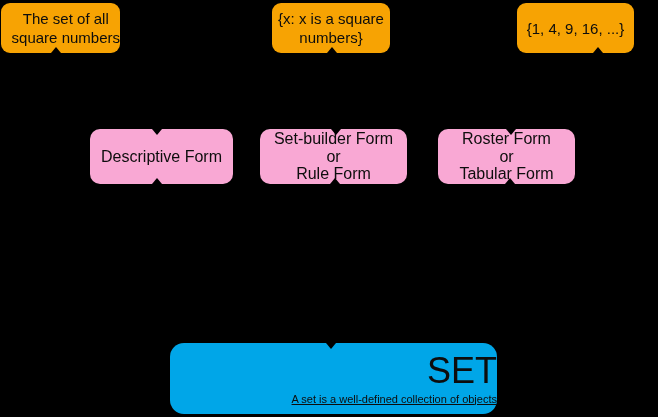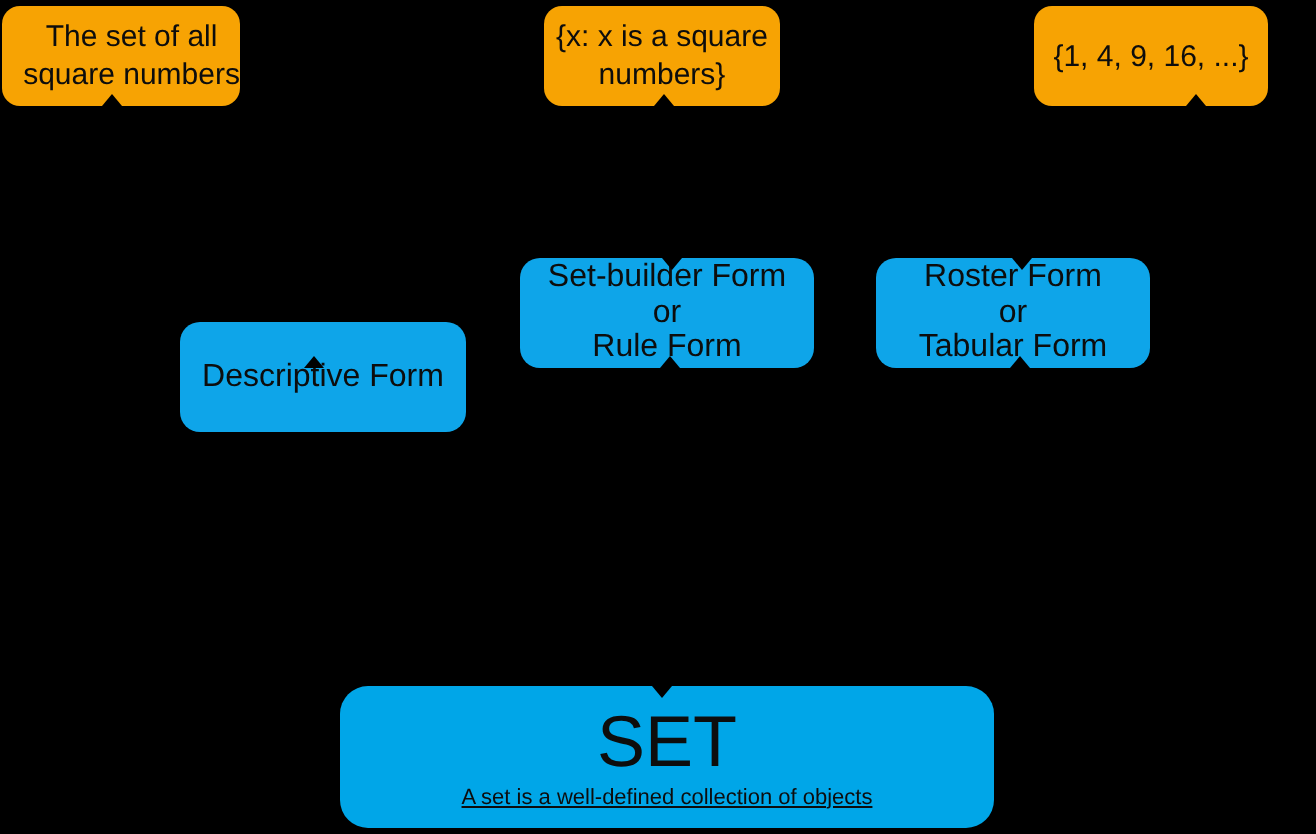--- a/index.html
+++ b/index.html
@@ -17,29 +17,29 @@
     color:#0d0d0d;
     box-sizing:border-box;
   }
   .pre{white-space:pre-line;}
   
   .example{background:#F7A303;border-radius:9px;top:3px;height:50px;font-size:15px;line-height:19px;}
   #ex1{left:1px;width:119px;justify-content:flex-end;}
   #ex2{left:272px;width:118px;}
   #ex3{left:517px;width:117px;}
   
-  .form{background:#0ea5e9;border-radius:10px;top:129px;height:55px;font-size:16px;line-height:17.5px;}
-  #f1{left:90px;width:143px;margin-top:32px;}
+  .form{background:#f9a8d4;border-radius:10px;top:129px;height:55px;font-size:16px;line-height:17.5px;}
+  #f1{left:90px;width:143px;}
   #f2{left:260px;width:147px;}
   #f3{left:438px;width:137px;}
   
   .root{
     background:#00A6E8;border-radius:14px;
     left:170px;top:343px;width:327px;height:71px;
-    flex-direction:column;justify-content:center;
+    flex-direction:column;justify-content:center;align-items:flex-end;
   }
   .root-title{font-size:36px;line-height:40px;}
   .root-subtitle{font-size:11px;line-height:16px;text-decoration:underline;}
   
   .notch{position:absolute;width:0;height:0;border-left:5px solid transparent;border-right:5px solid transparent;}
   .notch.down{border-top:6px solid #000;}
   .notch.up{border-bottom:6px solid #000;}
   #n-ex1{left:51px;top:47px;}
   #n-ex2{left:327px;top:47px;}
   #n-ex3{left:593px;top:47px;}

